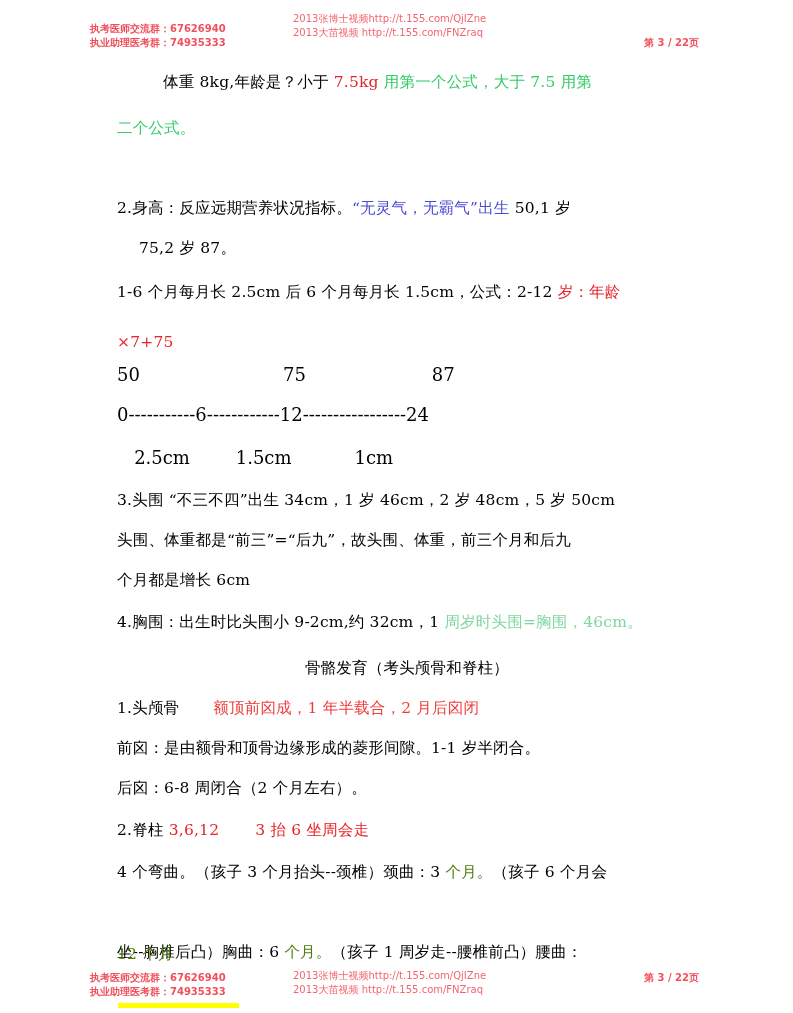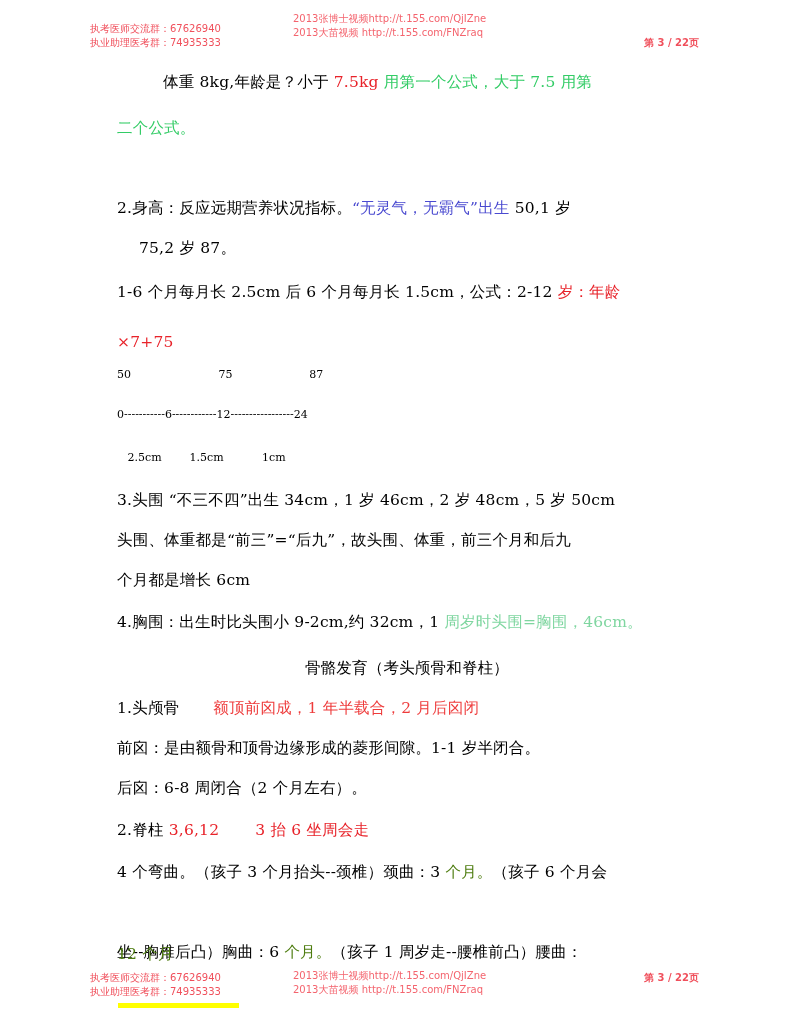--- a/index.html
+++ b/index.html
@@ -37,21 +37,21 @@
     white-space: nowrap;
   }
   .wm-head { top: 12px; }
   .wm-foot { top: 961px; }
 
   .wm-left {
     position: absolute;
     left: 90px;
     top: 10px;
     color: #f0505c;
-    font-weight: normal;
+    font-weight: bold;
     letter-spacing: 0px;
   }
   .wm-left .ln { display: block; height: 14px; }
 
   .wm-center {
     position: absolute;
     left: 293px;
     top: 0px;
     color: #f4646e;
   }
@@ -89,21 +89,21 @@
     text-align: center;
     left: 127px;
     width: 560px;
   }
   .indent { padding-left: 46px; }
 
   
   .numline {
     position: absolute;
     left: 117px;
-    font-size: 11px;
+    font-size: 18px;
     line-height: 20px;
     white-space: pre;
     font-family: "DejaVu Serif", "Liberation Serif", serif;
   }
 
   
   .red     { color: #e8232a; }
   .redsoft { color: #ee3b3b; }
   .green   { color: #33cc66; }
   .green2  { color: #7fd6a0; }

